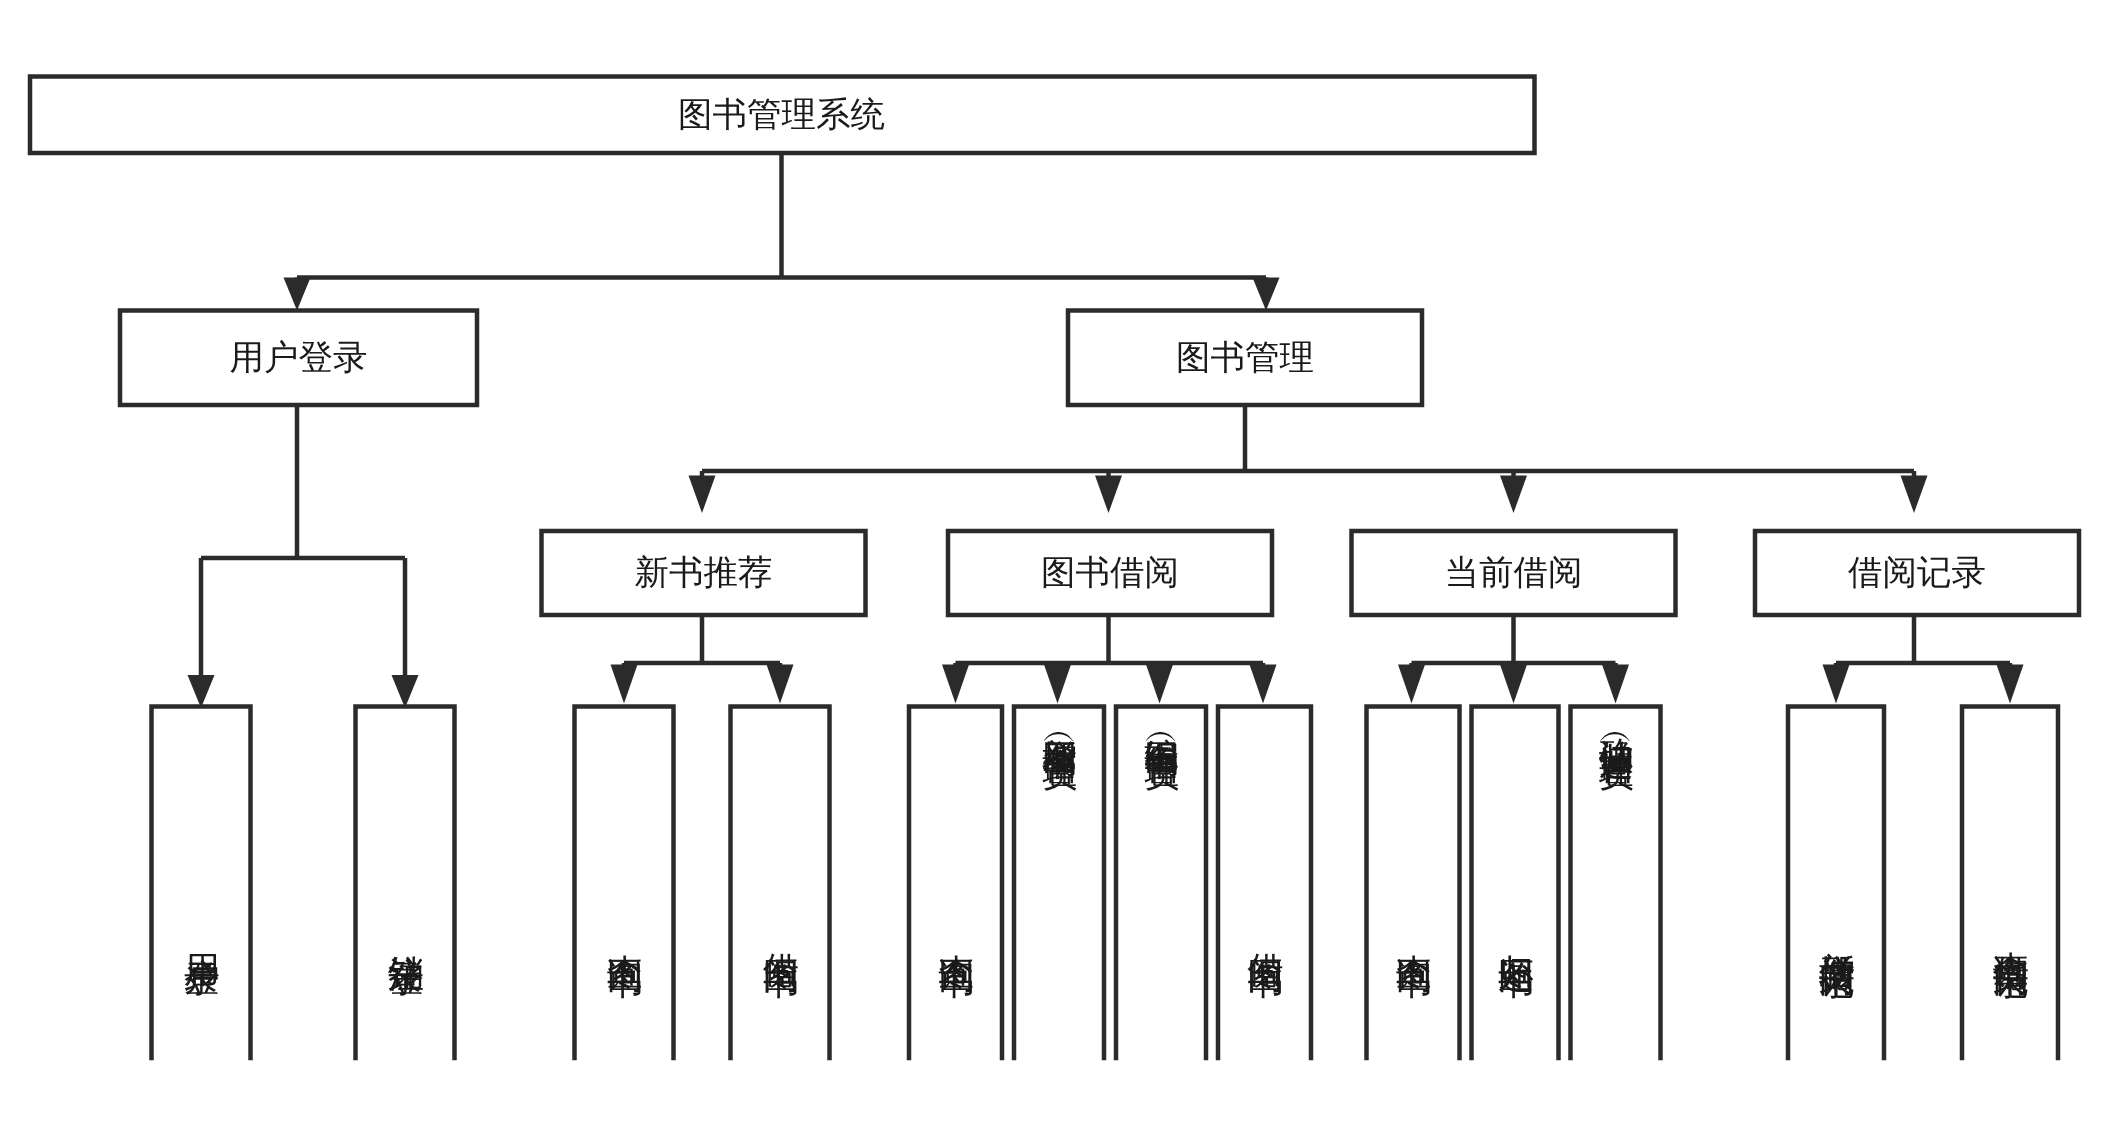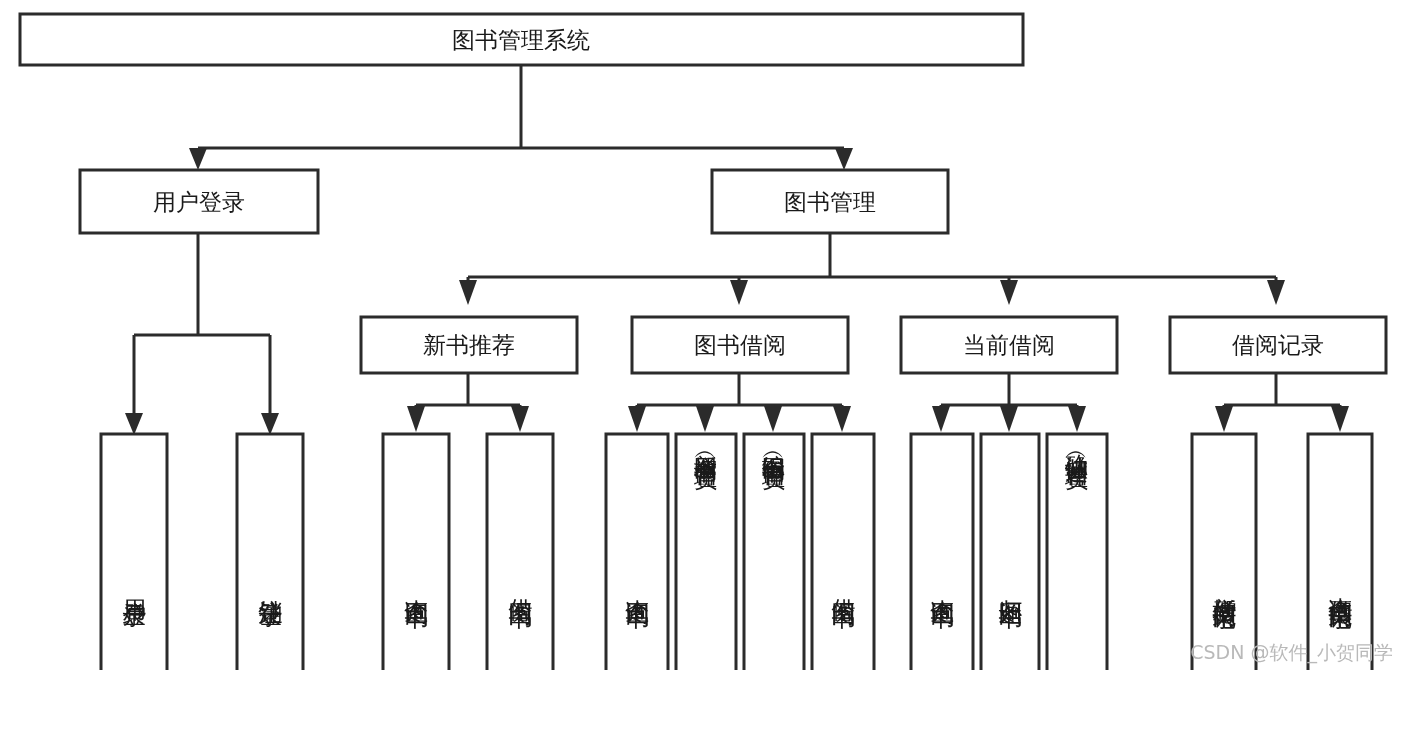--- a/index.html
+++ b/index.html
@@ -9,20 +9,21 @@
   }
   body {
     font-family: "DejaVu Sans", "Liberation Sans", sans-serif;
   }
   #diagram-root {
     position: relative;
     width: 1405px;
     height: 670px;
     background: #ffffff;
     overflow: hidden;
+    margin-top: 37px;
   }
   svg.diagram-canvas {
     position: absolute;
     top: 0;
     left: 0;
     width: 1405px;
     height: 747px;
   }
   .node-box {
     fill: #ffffff;
@@ -244,15 +245,14 @@
     <span class="vert-label" style="font-size:23px;">确认归还（管理员）</span>
   </div>
 
   <div class="vert-label-wrap" style="left:1192px; top:434px; width:64px; height:299px;">
     <span class="vert-label">新增借阅记录</span>
   </div>
   <div class="vert-label-wrap" style="left:1308px; top:434px; width:64px; height:299px;">
     <span class="vert-label">查询借阅记录</span>
   </div>
 
-  <div class="watermark">CSDN @软件_小贺同学</div>
 
 </div>
 
 </body></html>

